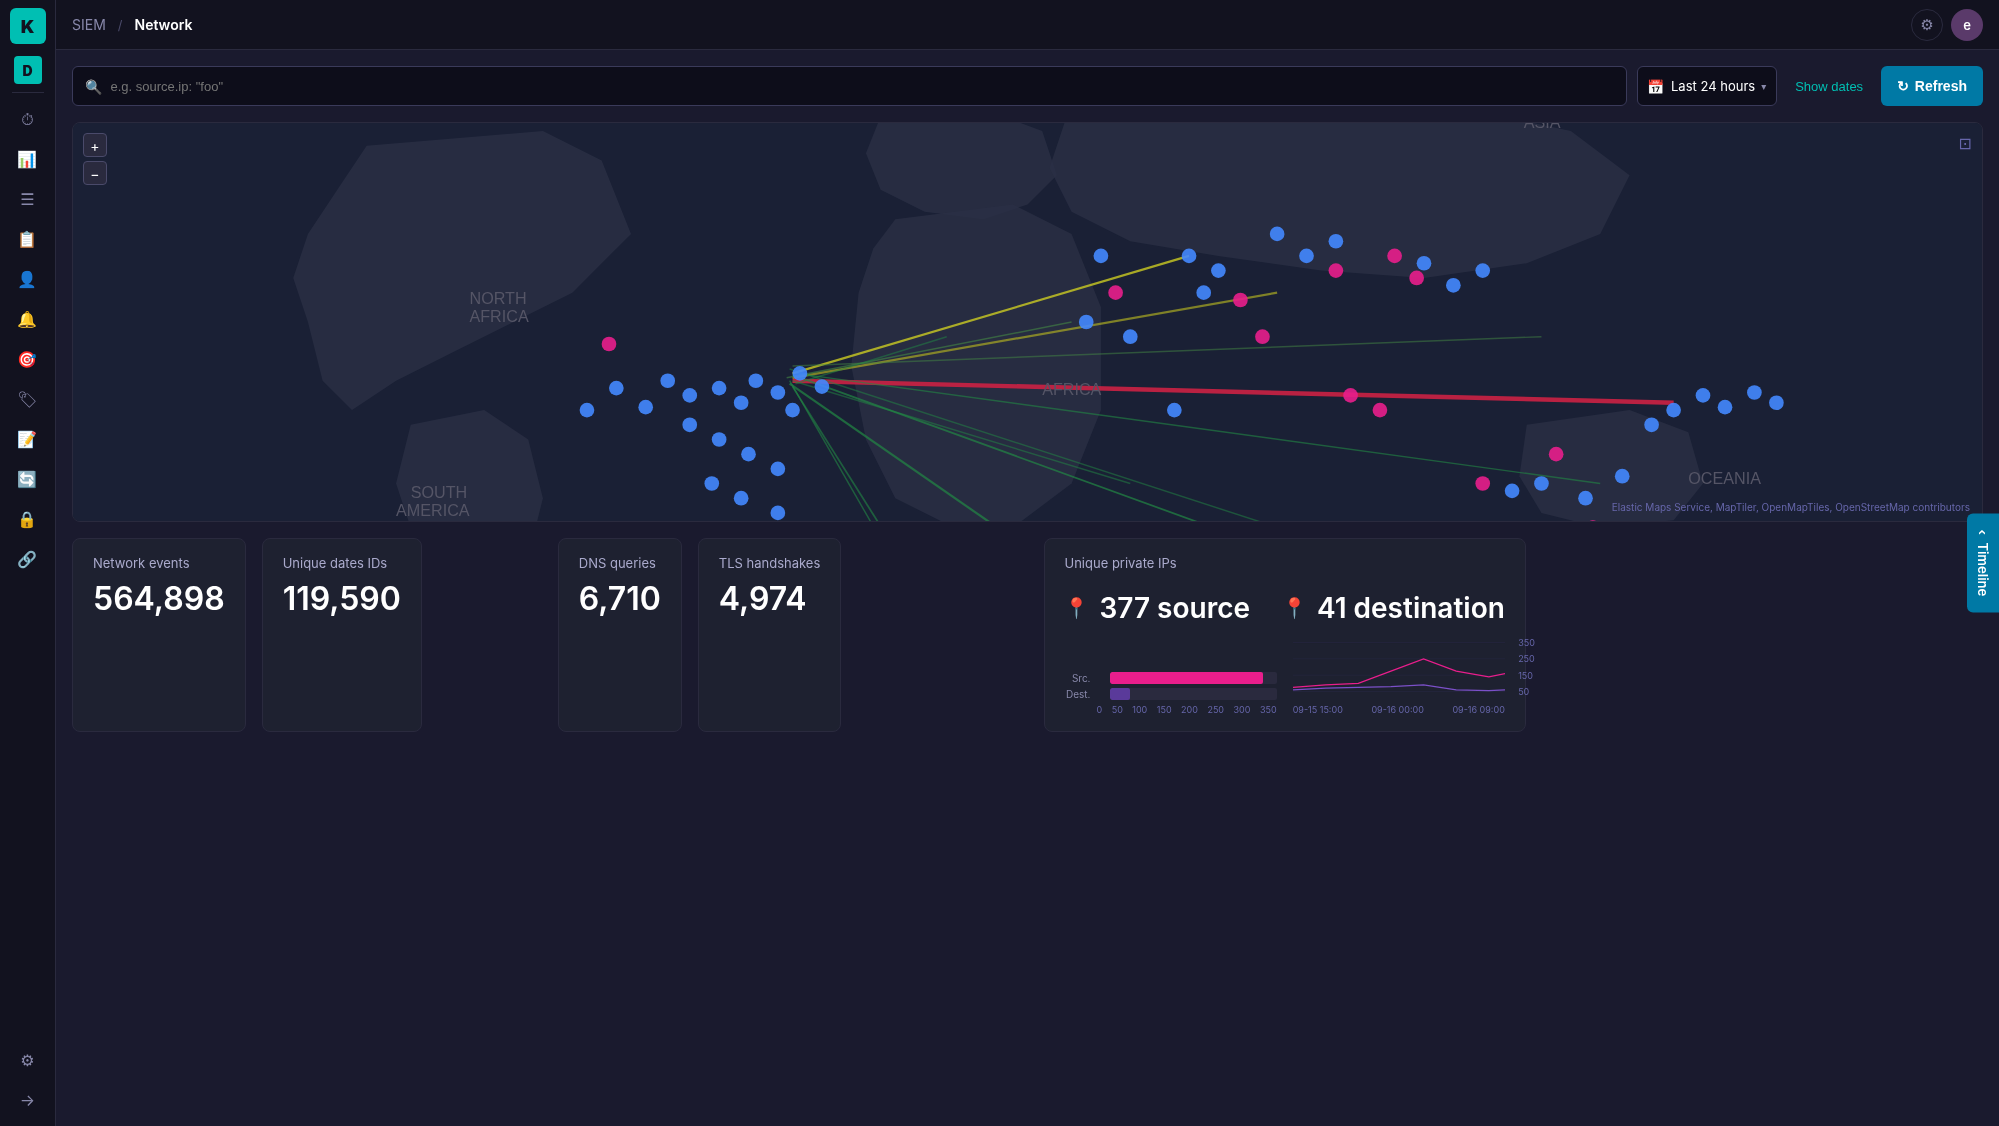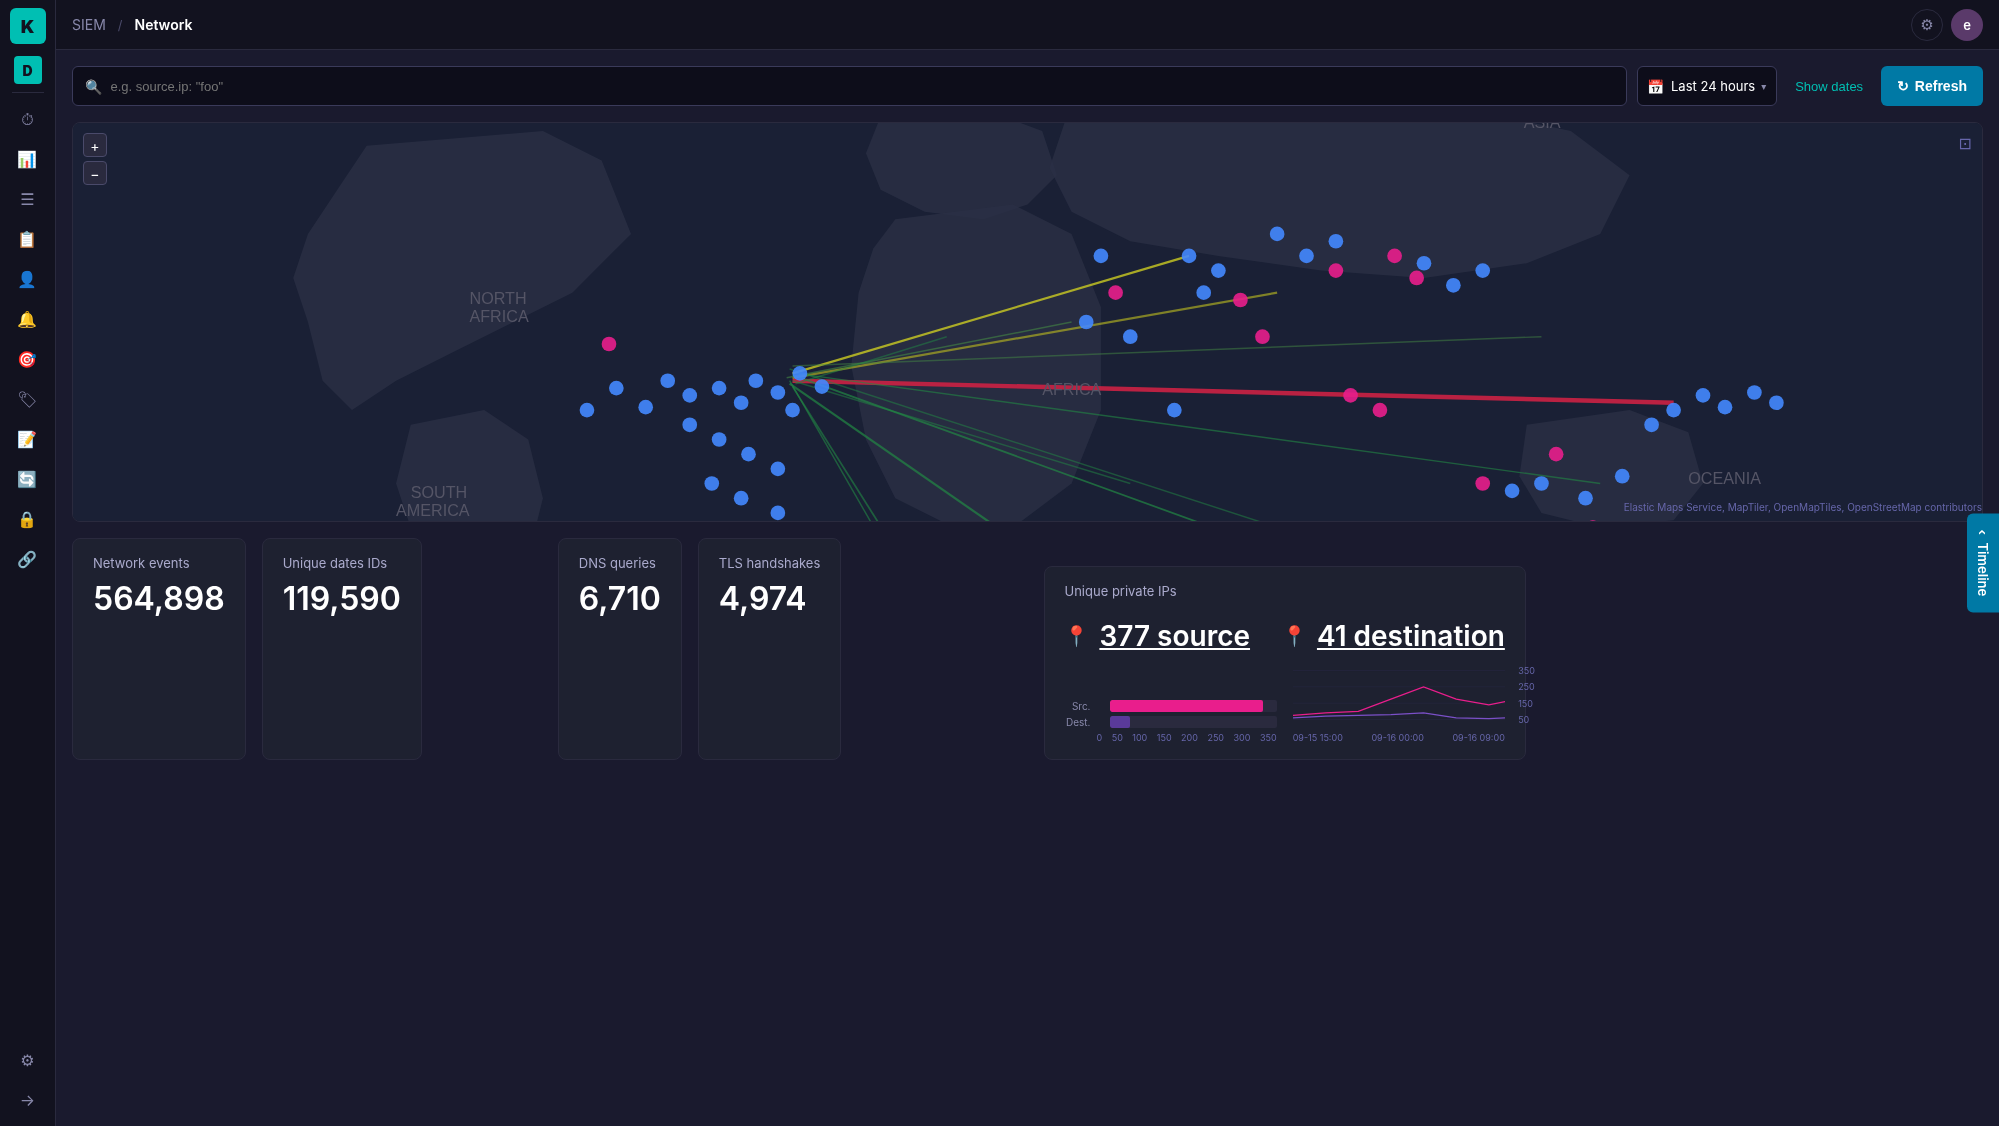--- a/index.html
+++ b/index.html
@@ -203,21 +203,21 @@
       border: 1px solid #4a4a6a;
       border-radius: 4px;
       color: #fff;
       display: flex; align-items: center; justify-content: center;
       cursor: pointer;
       font-size: 14px;
     }
     .map-attribution {
       position: absolute;
       bottom: 8px;
-      right: 0;
+      right: 12px;
       font-size: 10px;
       color: #6666aa;
     }
     .map-expand {
       position: absolute;
       top: 10px;
       right: 10px;
       color: #6666aa;
       font-size: 16px;
       cursor: pointer;
@@ -260,42 +260,40 @@
 
     
     .private-ips-card {
       background: #1e2130;
       border-radius: 8px;
       padding: 16px 20px;
       border: 1px solid #2a2a3e;
       display: flex;
       flex-direction: column;
       gap: 12px;
-      margin-top: 28px;
     }
     .private-ips-top {
       display: flex;
       gap: 32px;
       align-items: center;
     }
     .private-ip-item {
       display: flex;
       align-items: center;
       gap: 10px;
     }
     .pin-icon {
       font-size: 20px;
     }
     .pin-icon.source { color: #e91e8c; }
     .pin-icon.dest { color: #7b50c8; }
     .private-ip-val {
       font-size: 28px;
       font-weight: 600;
       color: #fff;
-      text-decoration: underline;
     }
     .private-ips-charts {
       display: flex;
       gap: 16px;
       align-items: flex-end;
     }
     .bar-chart-wrap {
       flex: 1;
     }
     .bar-row {

